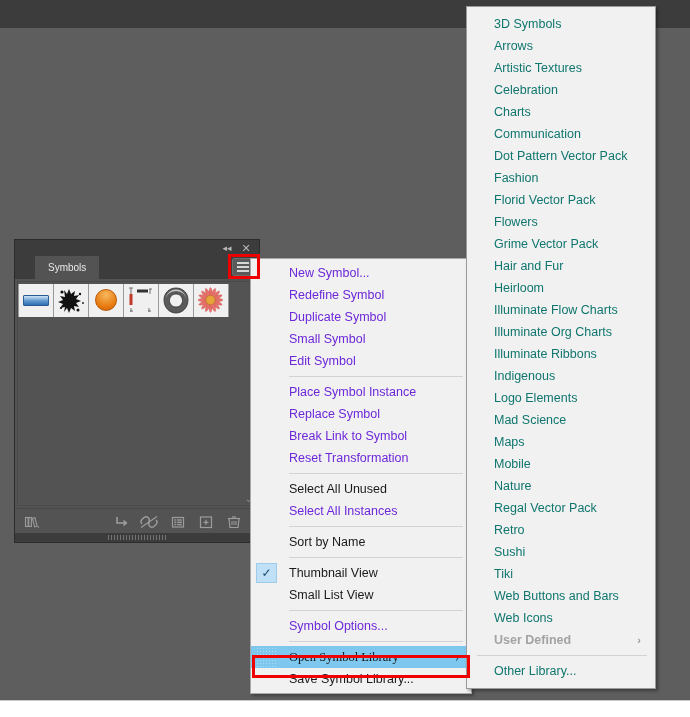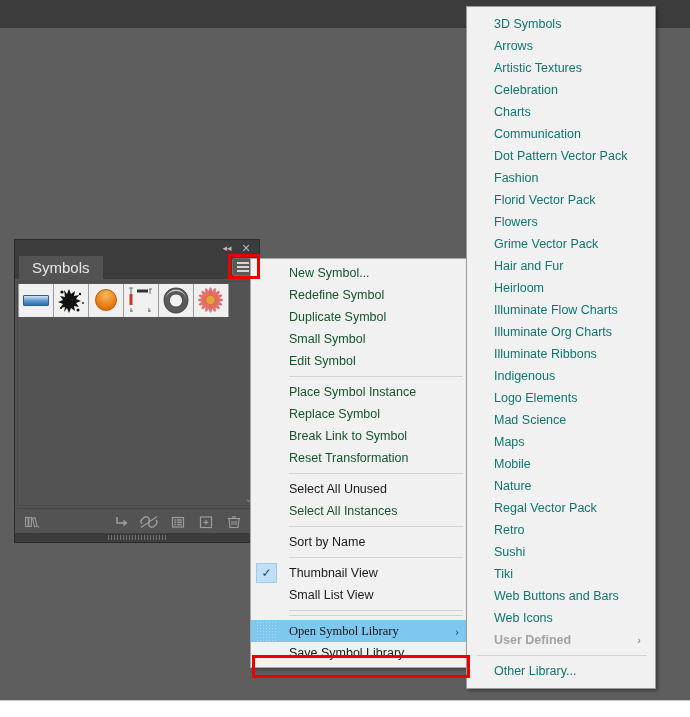--- a/index.html
+++ b/index.html
@@ -62,27 +62,27 @@
   .panel-titlebar .tb-collapse { right: 25px; }
   .panel-titlebar .tb-close { right: 6px; font-size: 11px; }
 
   .panel-tabs {
     position: relative;
     height: 23px;
     background: #3c3c3c;
   }
   .panel-tab {
     position: absolute;
-    left: 4px; top: 0;
+    left: 20px; top: 0;
     height: 23px;
     padding: 0 13px;
     line-height: 23px;
     background: #535353;
     color: #e8e8e8;
-    font-size: 15px;
+    font-size: 10px;
   }
   .panel-menu-btn {
     position: absolute;
     right: 5px; top: 2px;
     width: 22px; height: 18px;
     background: #5a5a5a;
     border: 1px solid #6e6e6e;
     border-radius: 2px;
     box-sizing: border-box;
   }
@@ -204,21 +204,21 @@
   .mi {
     position: relative;
     height: 22px;
     line-height: 22px;
     padding-left: 38px;
     padding-right: 16px;
     font-size: 12.5px;
     color: #1a1a1a;
     white-space: nowrap;
   }
-  .mi.disabled { color: #14532d; }
+  .mi.disabled { color: #6d28d9; }
   .mi-sep {
     height: 1px;
     margin: 4px 8px 4px 38px;
     background: #d2d2d2;
   }
   .mi .check {
     position: absolute;
     left: 5px; top: 1px;
     width: 21px; height: 20px;
     background: #bfe0f6;
@@ -470,20 +470,21 @@
     <div class="mi disabled"><span>Reset Transformation</span></div>
     <div class="mi-sep"></div>
     <div class="mi"><span>Select All Unused</span></div>
     <div class="mi disabled"><span>Select All Instances</span></div>
     <div class="mi-sep"></div>
     <div class="mi"><span>Sort by Name</span></div>
     <div class="mi-sep"></div>
     <div class="mi"><span class="check">✓</span><span>Thumbnail View</span></div>
     <div class="mi"><span>Small List View</span></div>
     <div class="mi-sep"></div>
+    <div class="mi disabled"><span>Symbol Options...</span></div>
     <div class="mi-sep"></div>
     <div class="mi selected"><span class="check-slot"></span><span>Open Symbol Library</span><span class="submark">›</span></div>
     <div class="mi"><span>Save Symbol Library...</span></div>
   </div>
 <div id="open-lib-highlight"></div>
 
 <div id="library-submenu">
     <div class="sub-mi"><span>3D Symbols</span></div>
     <div class="sub-mi"><span>Arrows</span></div>
     <div class="sub-mi"><span>Artistic Textures</span></div>

